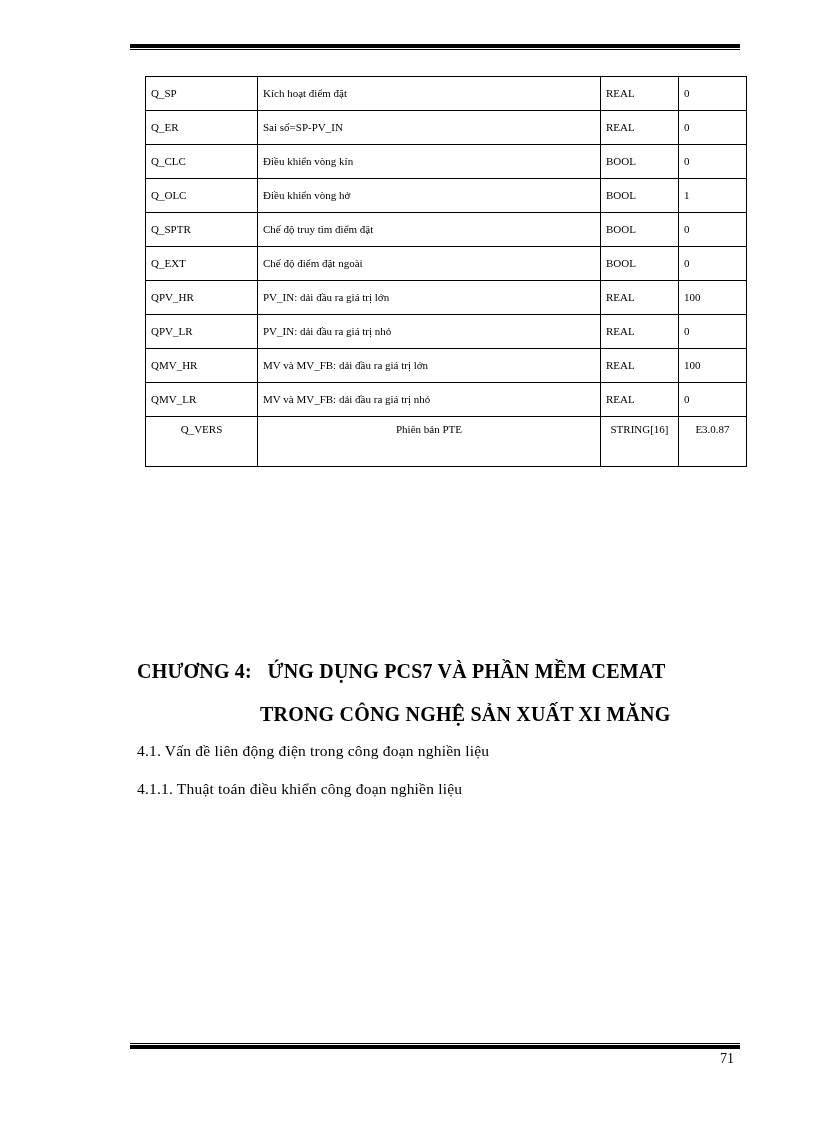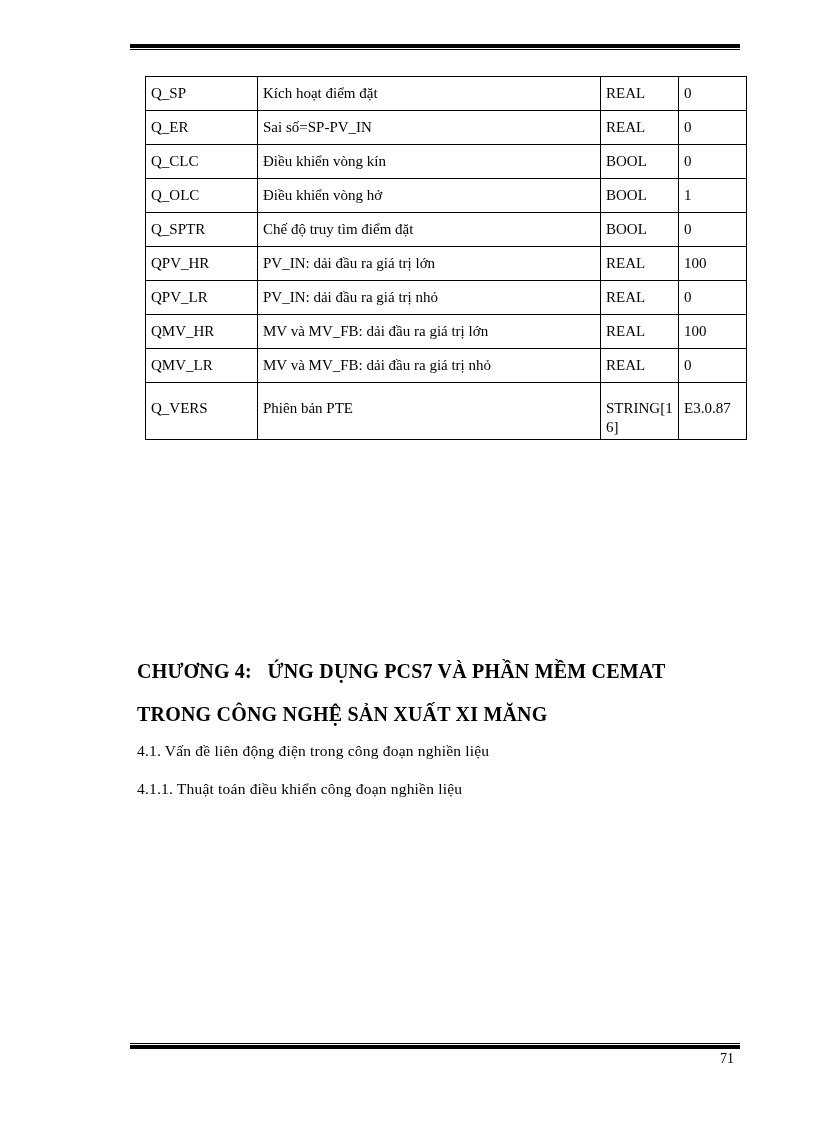--- a/index.html
+++ b/index.html
@@ -24,48 +24,48 @@
   .rule-top    { top: 44px; }
   .rule-bottom { top: 1043px; }
 
   table.param-table {
     position: absolute;
     top: 76px;
     left: 145px;
     border-collapse: collapse;
     table-layout: fixed;
     width: 601px;
-    font-size: 15px;
+    font-size: 11px;
     line-height: 1.25;
   }
   .param-table td {
     border: 1px solid #000;
     padding: 2px 5px;
     height: 34px;
     vertical-align: middle;
     overflow: hidden;
   }
   .param-table .col-name  { width: 112px; }
   .param-table .col-desc  { width: 343px; }
   .param-table .col-type  { width: 78px; word-break: break-all; }
   .param-table .col-value { width: 68px; }
-  .param-table tr:last-child td { height: 50px; vertical-align: top; padding-top: 16px; }
+  .param-table tr:last-child td { height: 50px; vertical-align: top; padding-top: 6px; text-align: center; }
 
   .chapter-heading {
     position: absolute;
     top: 650px;
     left: 137px;
     width: 590px;
     font-size: 20px;
     font-weight: bold;
     line-height: 43px;
     letter-spacing: 0.2px;
   }
   .chapter-heading .line1 { white-space: pre; }
-  .chapter-heading .line2 { }
+  .chapter-heading .line2 { margin-left: 123px; }
 
   .section-heading {
     position: absolute;
     left: 137px;
     font-size: 15.5px;
     font-weight: normal;
     letter-spacing: 0.2px;
   }
   .section-1 { top: 742px; }
   .section-2 { top: 780px; }
@@ -113,20 +113,26 @@
         <td class="col-type">BOOL</td>
         <td class="col-value">1</td>
       </tr>
       <tr>
         <td class="col-name">Q_SPTR</td>
         <td class="col-desc">Chế độ truy tìm điểm đặt</td>
         <td class="col-type">BOOL</td>
         <td class="col-value">0</td>
       </tr>
       <tr>
+        <td class="col-name">Q_EXT</td>
+        <td class="col-desc">Chế độ điểm đặt ngoài</td>
+        <td class="col-type">BOOL</td>
+        <td class="col-value">0</td>
+      </tr>
+      <tr>
         <td class="col-name">QPV_HR</td>
         <td class="col-desc">PV_IN: dải đầu ra giá trị lớn</td>
         <td class="col-type">REAL</td>
         <td class="col-value">100</td>
       </tr>
       <tr>
         <td class="col-name">QPV_LR</td>
         <td class="col-desc">PV_IN: dải đầu ra giá trị nhỏ</td>
         <td class="col-type">REAL</td>
         <td class="col-value">0</td>

